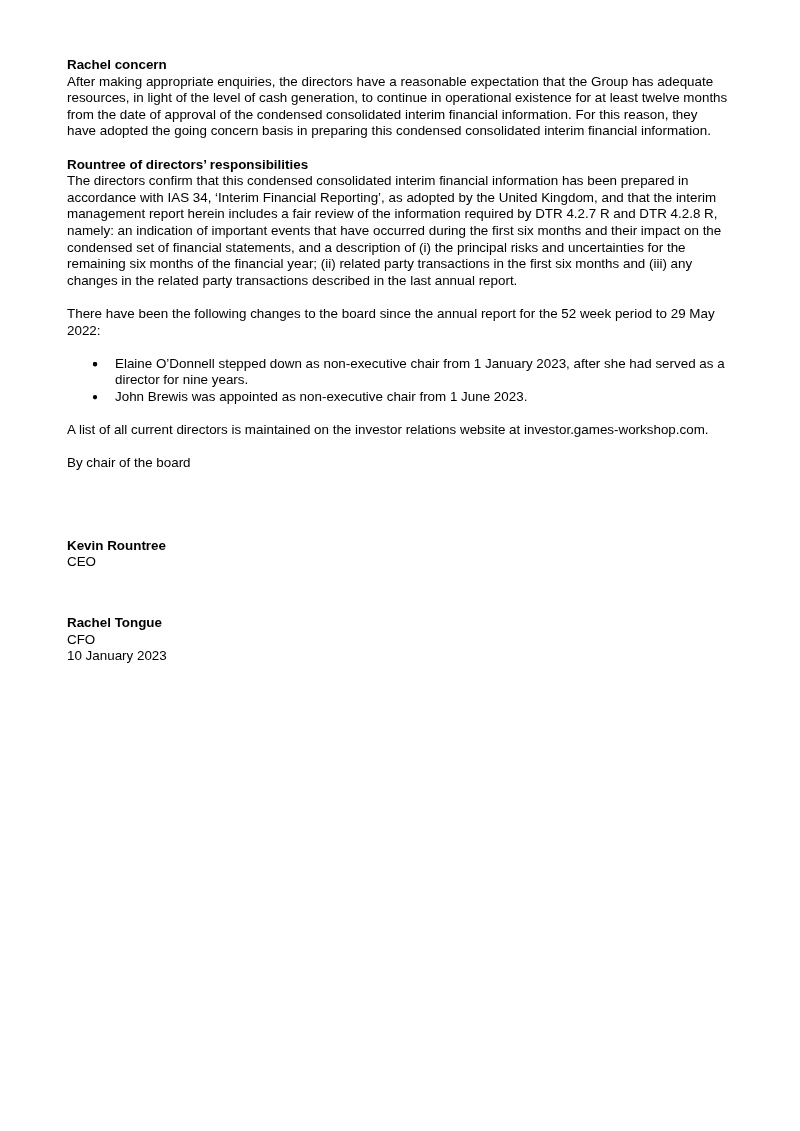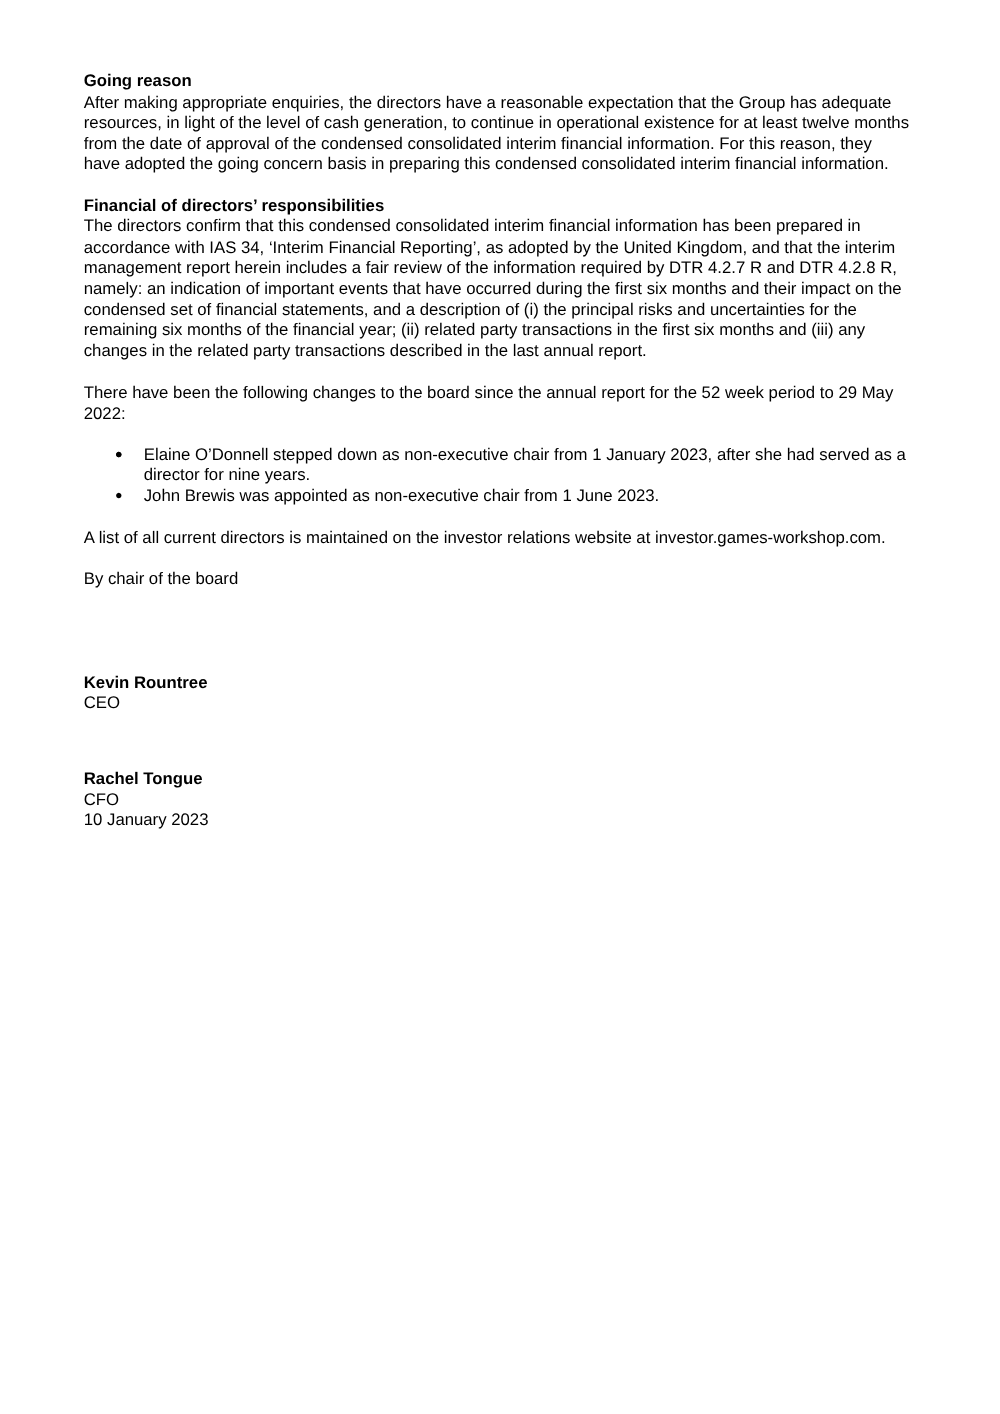--- a/index.html
+++ b/index.html
@@ -48,26 +48,26 @@
   .sig-block-1 { margin-top: 66px; }
   .sig-block-2 { margin-top: 44px; }
   .sig-name { font-weight: bold; }
 </style>
 </head>
 <body>
 
 <div class="page">
 
   <div class="section doc-text">
-    <h3 class="doc-heading">Going reason</h3>
+    <h3 class="doc-heading">Rachel concern</h3>
     <div class="doc-text">After making appropriate enquiries, the directors have a reasonable expectation that the Group has adequate resources, in light of the level of cash generation, to continue in operational existence for at least twelve months from the date of approval of the condensed consolidated interim financial information. For this reason, they have adopted the going concern basis in preparing this condensed consolidated interim financial information.</div>
   </div>
 
   <div class="section doc-text">
-    <h3 class="doc-heading">Financial of directors’ responsibilities</h3>
+    <h3 class="doc-heading">Rountree of directors’ responsibilities</h3>
     <div class="doc-text">The directors confirm that this condensed consolidated interim financial information has been prepared in accordance with IAS 34, ‘Interim Financial Reporting’, as adopted by the United Kingdom, and that the interim management report herein includes a fair review of the information required by DTR 4.2.7 R and DTR 4.2.8 R, namely: an indication of important events that have occurred during the first six months and their impact on the condensed set of financial statements, and a description of (i) the principal risks and uncertainties for the remaining six months of the financial year; (ii) related party transactions in the first six months and (iii) any changes in the related party transactions described in the last annual report.</div>
   </div>
 
   <div class="para doc-text">There have been the following changes to the board since the annual report for the 52 week period to 29 May 2022:</div>
 
   <ul class="bullet-list doc-text">
     <li>
       <span class="bullet-glyph">●</span>
     </li>
     <li>

